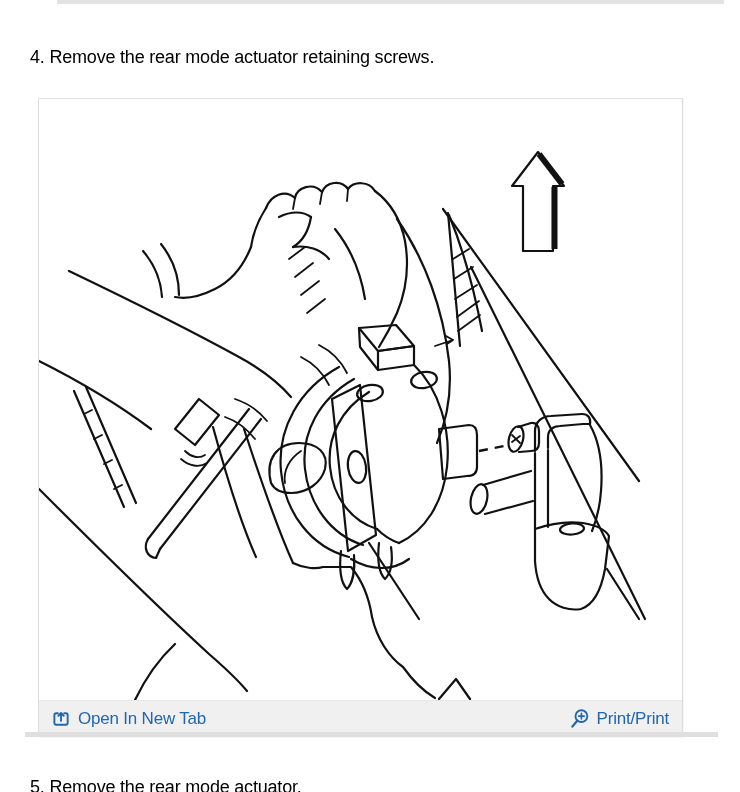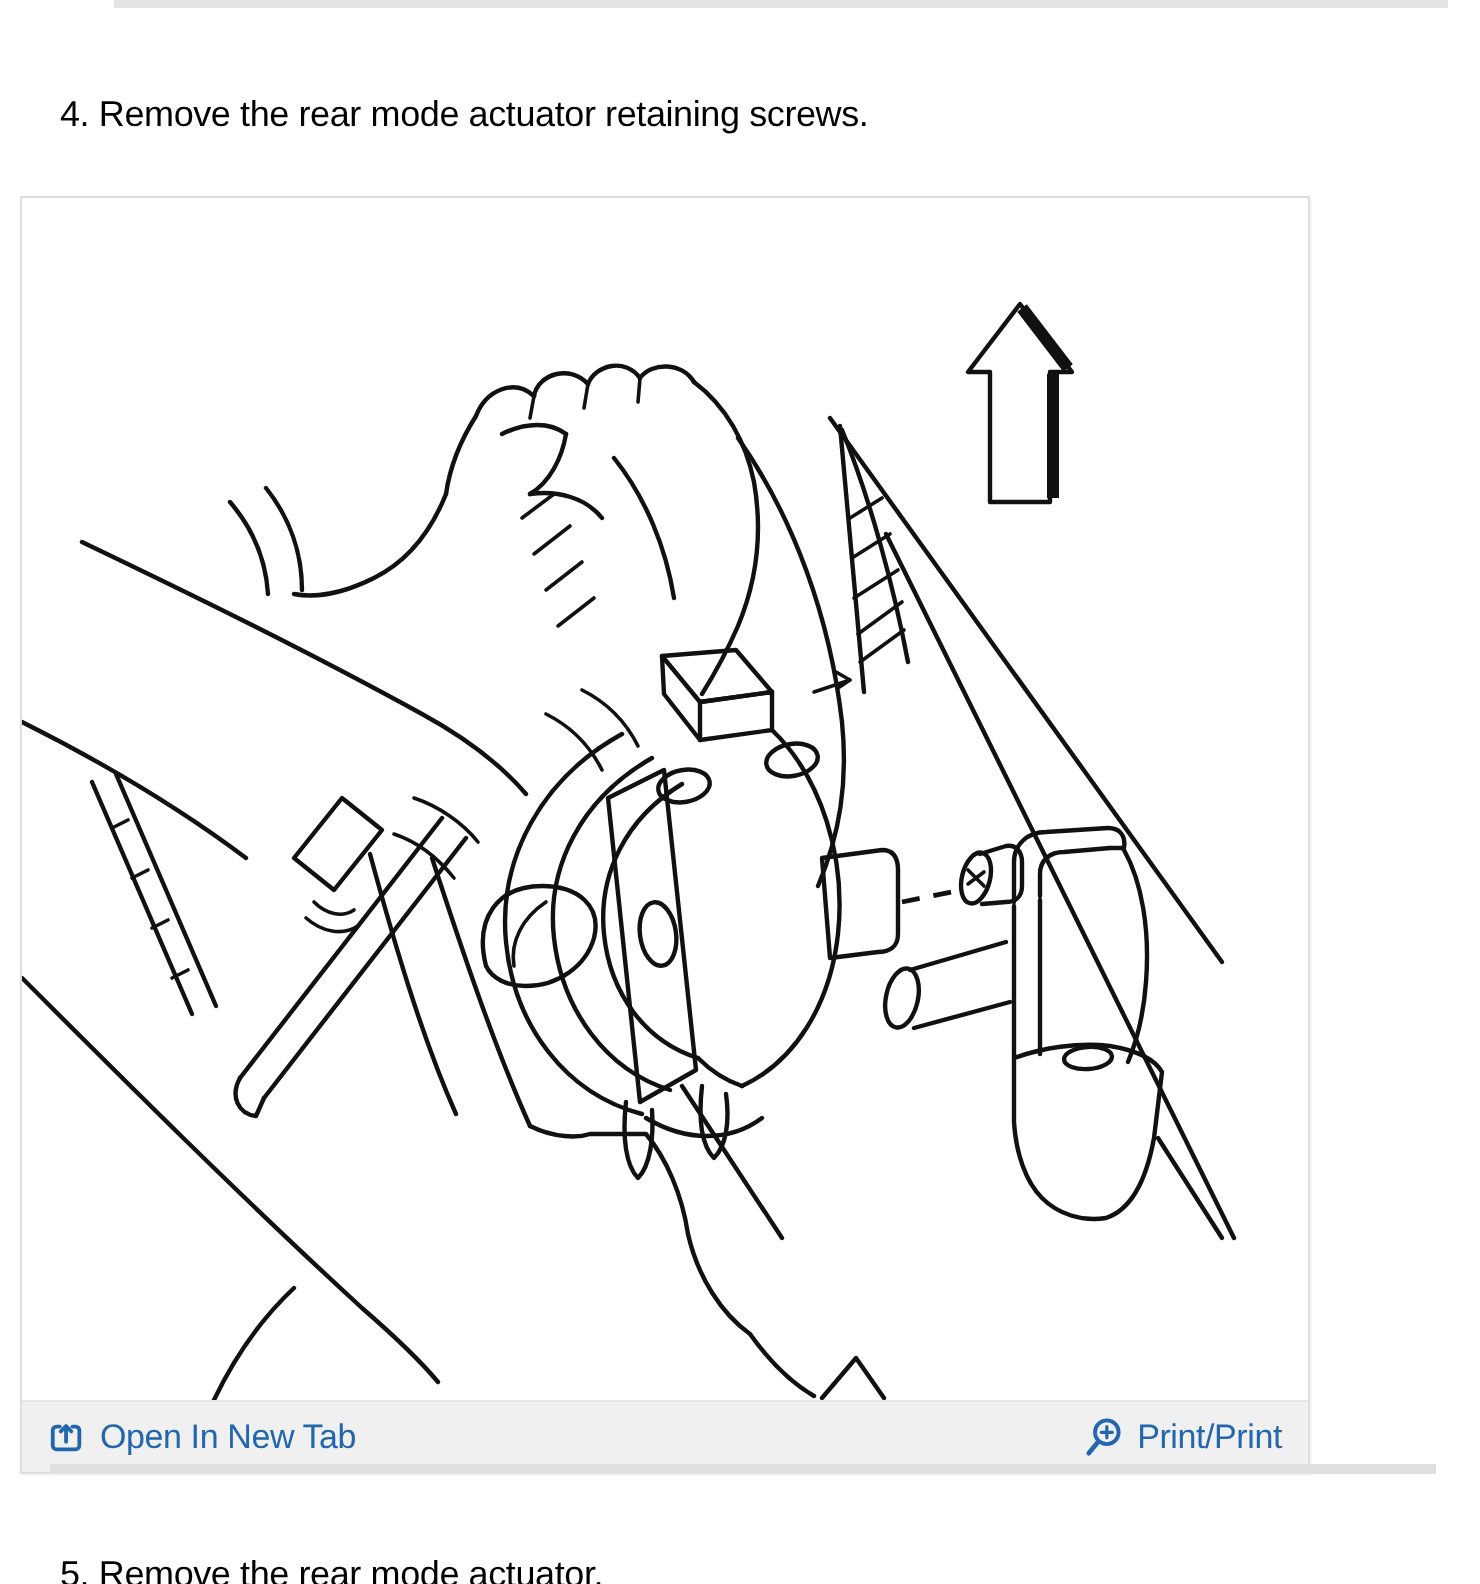--- a/index.html
+++ b/index.html
@@ -11,21 +11,21 @@
   .divider{position:absolute;background:#e3e3e3;}
   #top-divider{left:57px;top:0;width:667px;height:4px;}
   #bottom-divider{left:25px;top:732px;width:693px;height:5px;background:#dfdfdf;}
   .step-text{
     position:absolute;left:30px;color:#000000;font-size:18px;
     letter-spacing:-0.2px;line-height:1.3;
   }
   #step4{top:28px;}
   #step5{top:758px;}
   #figure-box{
-    position:absolute;left:10px;top:98px;width:645px;height:639px;
+    position:absolute;left:38px;top:98px;width:645px;height:639px;
     background:#ffffff;border:1px solid #ddd;box-sizing:border-box;
     box-shadow:1px 1px 0 rgba(0,0,0,0.04);
   }
   #illustration{position:absolute;left:0;top:0;width:643px;height:601px;}
   #figure-toolbar{
     position:absolute;left:0;bottom:0;width:643px;height:36px;
     background:#f0f0f0;border-top:1px solid #e7e7e7;box-sizing:border-box;
     display:flex;align-items:center;justify-content:space-between;
     padding:0 13px;
   }

